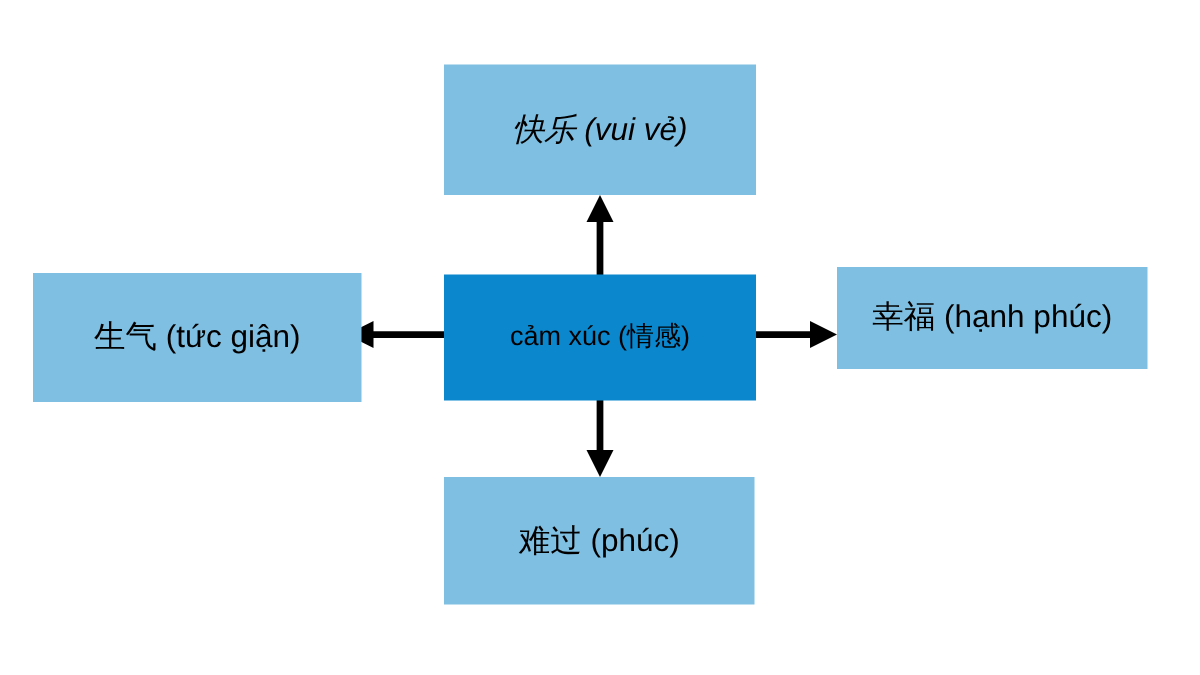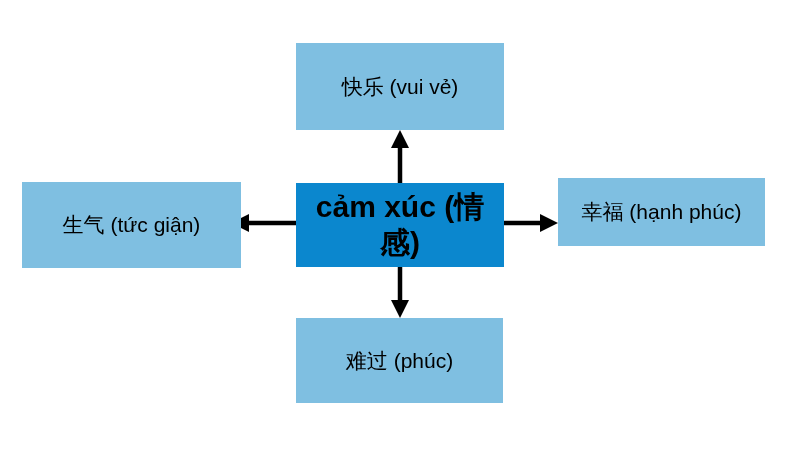--- a/index.html
+++ b/index.html
@@ -41,24 +41,24 @@
     justify-content: center;
     text-align: center;
     color: var(--text-color);
     font-size: 21px;
     line-height: 1.2;
     background: var(--node-fill);
   }
   .node-center {
     left: 296px; top: 183px; width: 208px; height: 84px;
     background: var(--center-fill);
-    font-weight: bold;
-    font-size: 30px;
+    font-weight: normal;
+    font-size: 18px;
   }
-  .node-top    { left: 296px; top: 43px;  width: 208px; height: 87px; }
+  .node-top    { left: 296px; top: 43px;  width: 208px; height: 87px; font-style: italic; }
   .node-left   { left: 22px;  top: 182px; width: 219px; height: 86px; }
   .node-right  { left: 558px; top: 178px; width: 207px; height: 68px; }
   .node-bottom { left: 296px; top: 318px; width: 207px; height: 85px; }
 </style>
 </head>
 <body>
 
 <div class="canvas">
 
   <svg class="arrows" viewBox="0 0 800 450" xmlns="http://www.w3.org/2000/svg">

